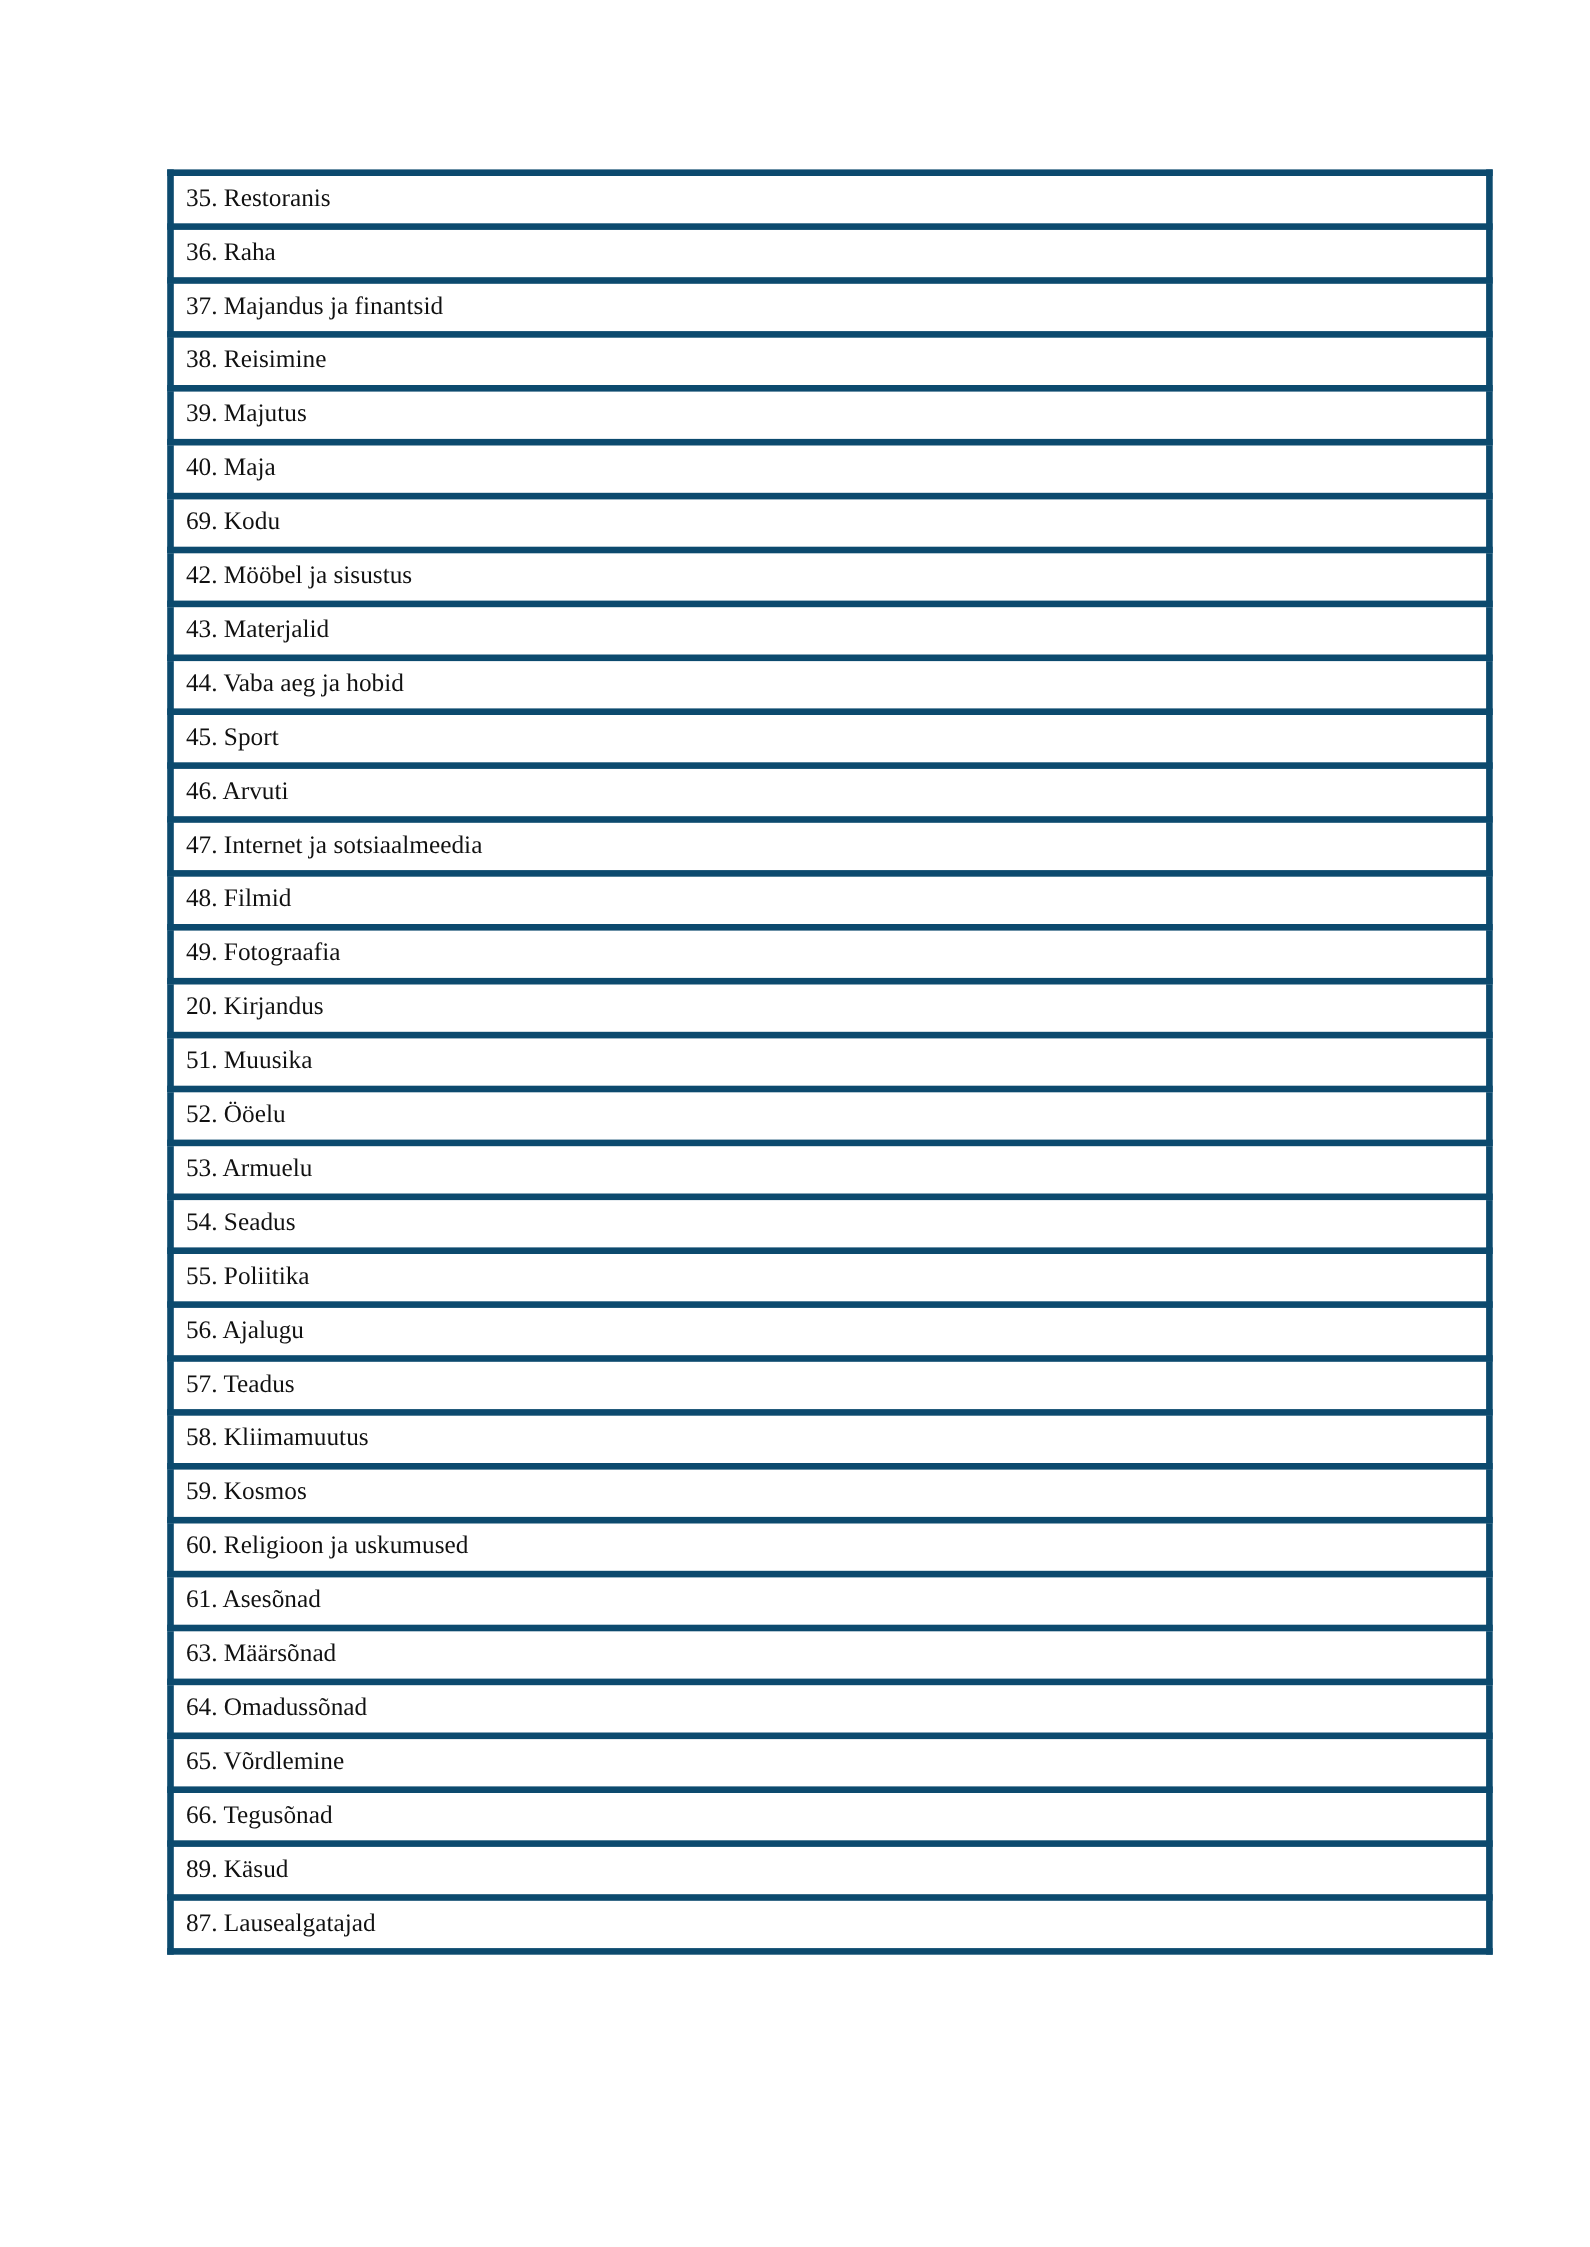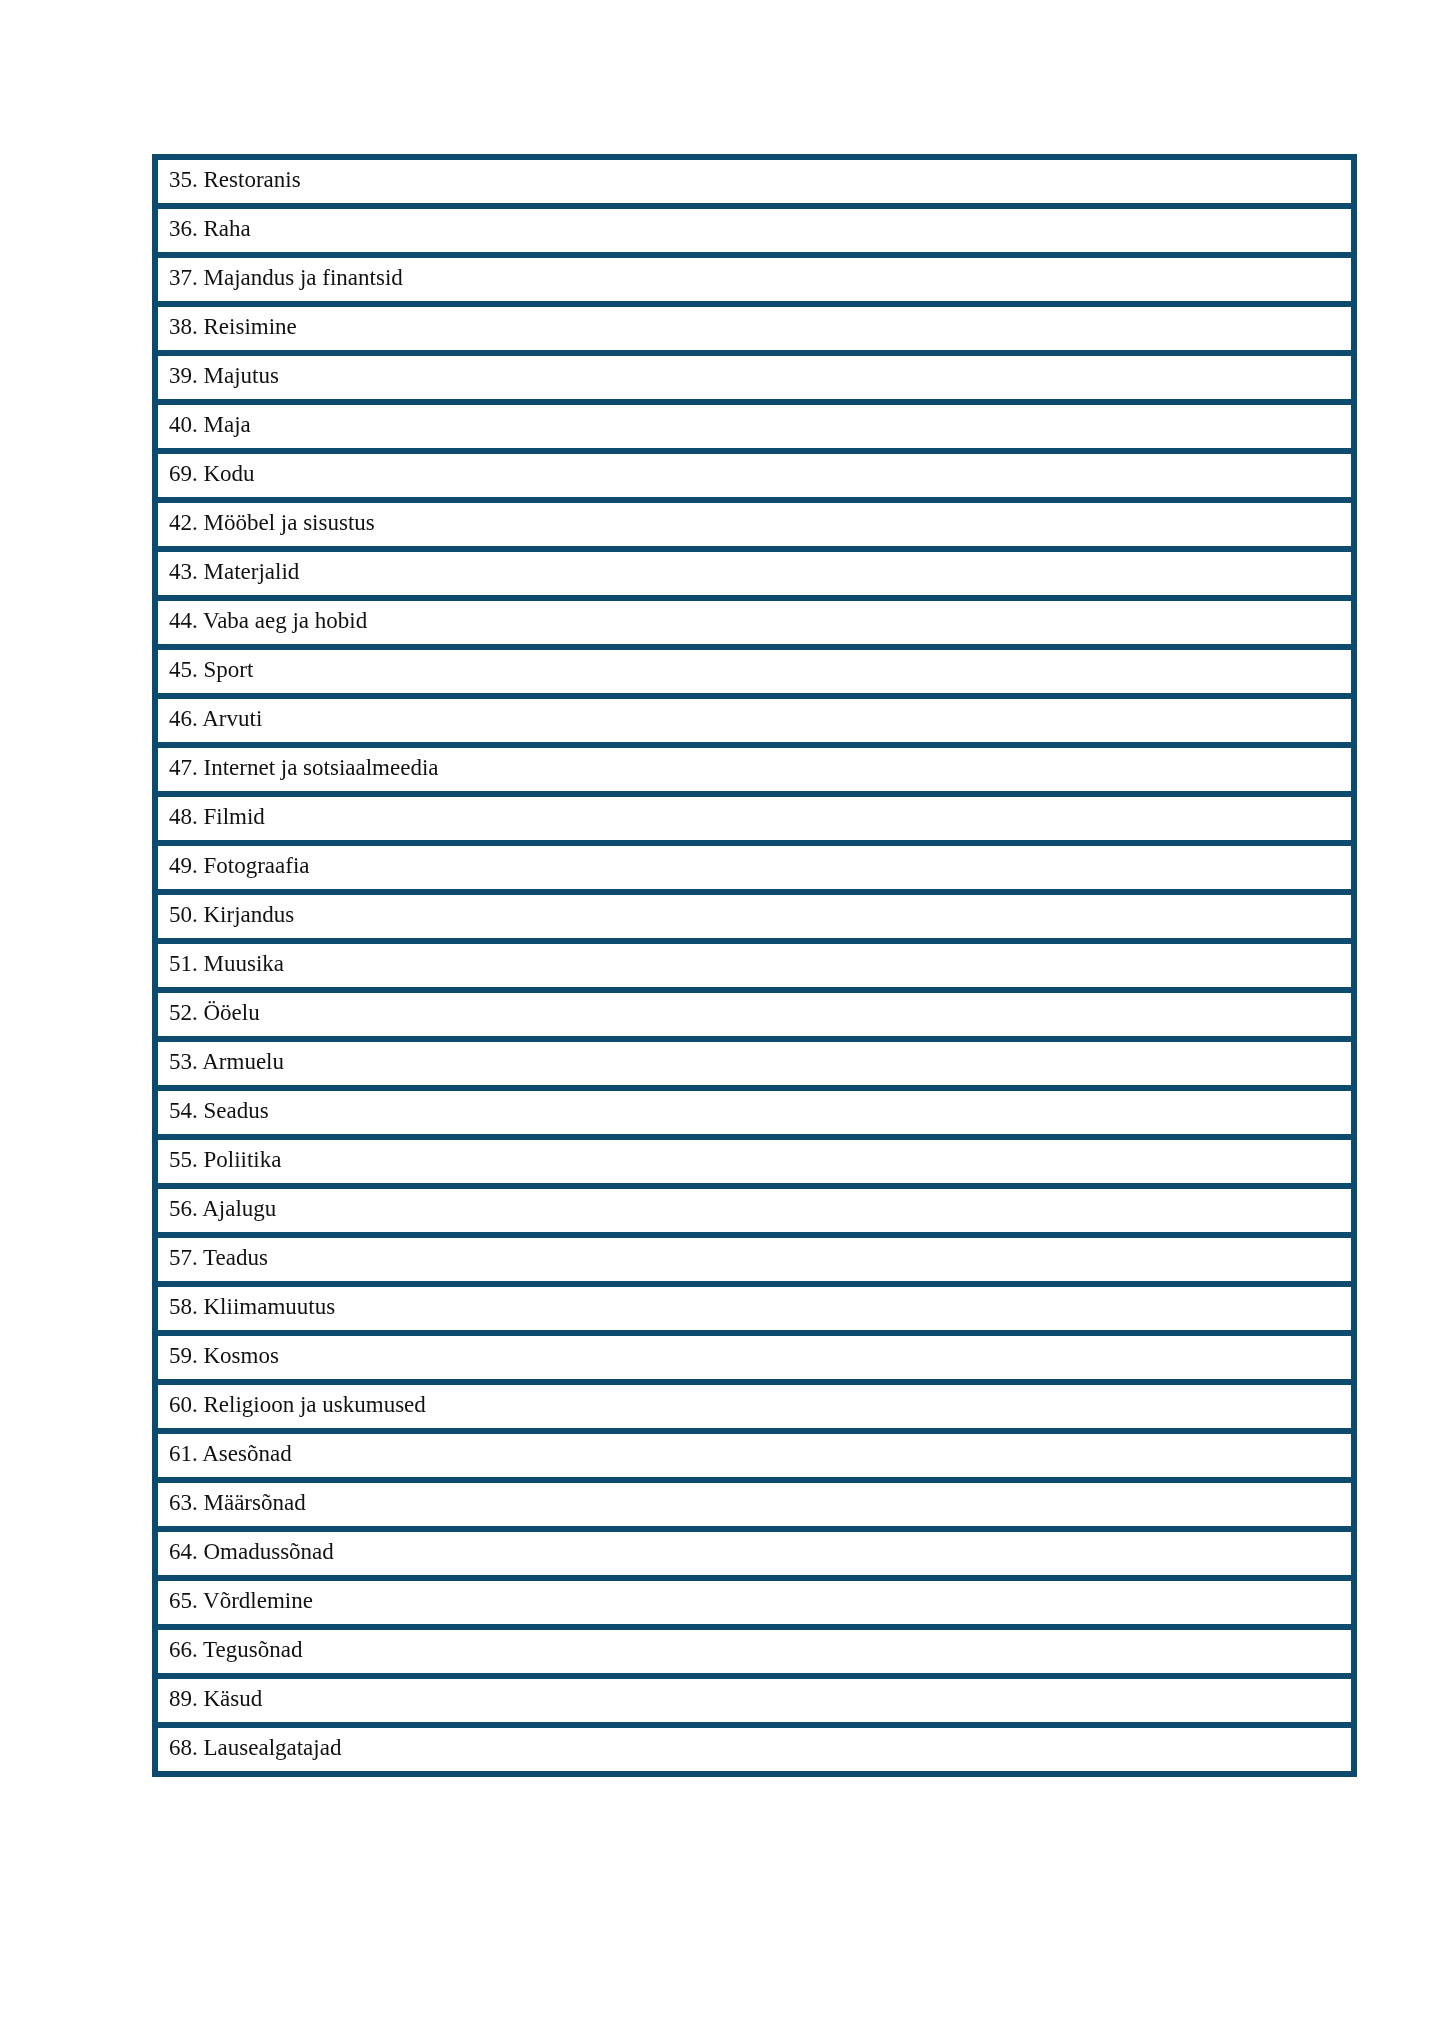--- a/index.html
+++ b/index.html
@@ -84,21 +84,21 @@
         <tr>
           <td>47. Internet ja sotsiaalmeedia</td>
         </tr>
         <tr>
           <td>48. Filmid</td>
         </tr>
         <tr>
           <td>49. Fotograafia</td>
         </tr>
         <tr>
-          <td>50. Kirjandus</td>
+          <td>20. Kirjandus</td>
         </tr>
         <tr>
           <td>51. Muusika</td>
         </tr>
         <tr>
           <td>52. Ööelu</td>
         </tr>
         <tr>
           <td>53. Armuelu</td>
         </tr>
@@ -135,17 +135,17 @@
         <tr>
           <td>65. Võrdlemine</td>
         </tr>
         <tr>
           <td>66. Tegusõnad</td>
         </tr>
         <tr>
           <td>89. Käsud</td>
         </tr>
         <tr>
-          <td>68. Lausealgatajad</td>
+          <td>87. Lausealgatajad</td>
         </tr>
       </tbody>
   </table>
 </div>
 
 </body></html>

